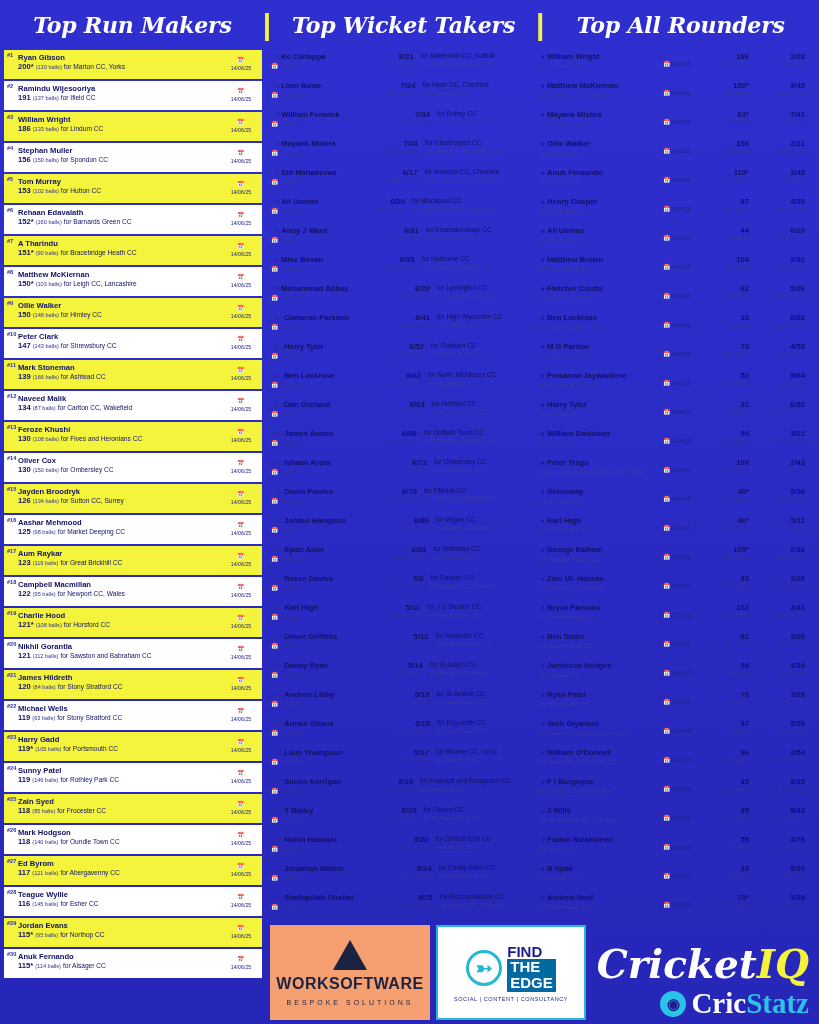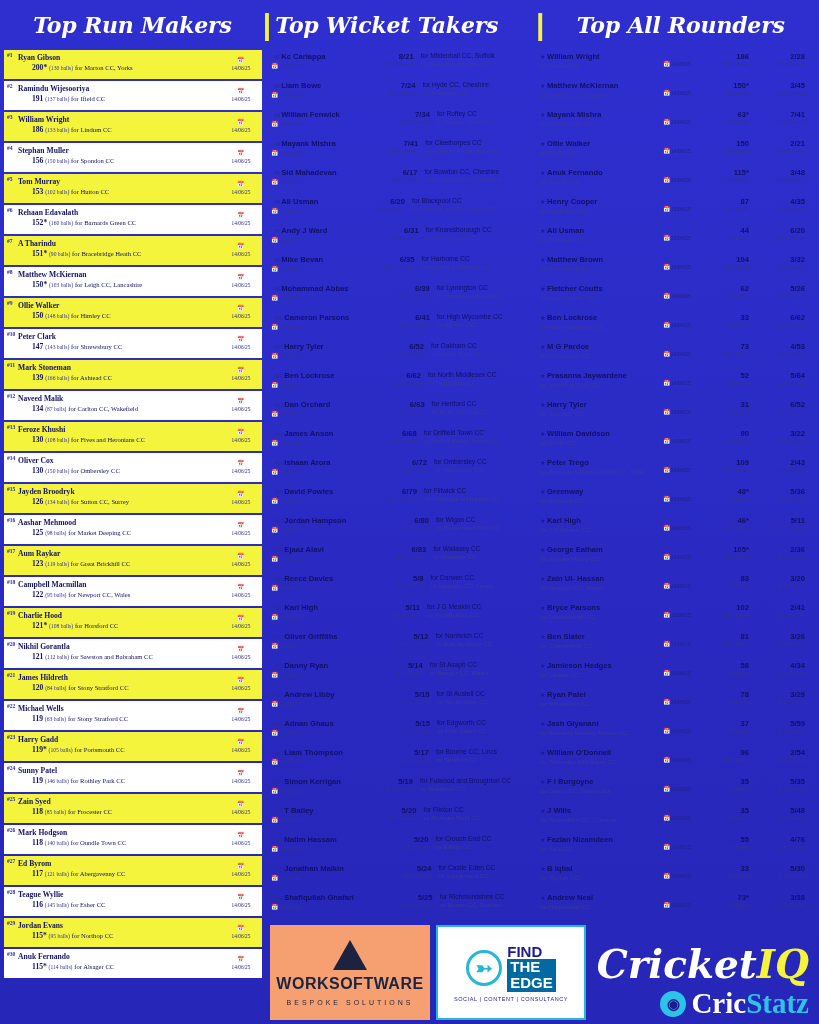--- a/index.html
+++ b/index.html
@@ -22,49 +22,48 @@
     font-family: "DejaVu Serif", serif;
     font-weight: bold;
     font-style: italic;
     font-size: 22px;
     letter-spacing: -0.2px;
     white-space: nowrap;
     text-align: center;
   }
   .hdr-sep { color: #f2f24a; font-size: 30px; font-weight: bold; padding: 0 4px; }
   .col-h1 { width: 258px; text-align: center; }
-  .col-h2 { width: 262px; text-align: left; }
+  .col-h2 { width: 262px; text-align: center; }
   .col-h3 { width: 270px; text-align: center; }
 
   
   .cols { display: flex; padding: 0 4px; gap: 6px; }
   .col { width: 266px; }
   .col1 { width: 258px; }
   .col2 { width: 263px; }
   .col3 { width: 272px; }
 
   .row {
     display: flex; align-items: stretch;
     margin-bottom: 2px;
     min-height: 29px;
     font-size: 7.2px;
     color: #14148c;
     position: relative;
-    font-family: Liberation Serif, serif;
   }
   .row.y { background: #f4f43c; }
   .row.w { background: #ffffff; }
 
   .rank {
     font-size: 5.6px; color: #2a2aa8; font-weight: bold;
     padding: 3px 1px 0 3px; width: 14px; flex: 0 0 14px; line-height: 1;
   }
   .cell-main { flex: 1 1 auto; padding: 3px 2px 3px 0; line-height: 1.25; }
   .pname { font-weight: bold; font-size: 7.6px; color: #111166; }
-  .stat { font-weight: bold; font-size: 7.6px; color: #111166; margin-left: 14px; }
+  .stat { font-weight: bold; font-size: 7.6px; color: #111166; }
   .sub { font-size: 5.6px; color: #333399; }
   .forclub { font-size: 6.6px; color: #111166; }
   .lightclub { font-size: 6.2px; color: #3a3aa0; }
 
   .dateblock {
     flex: 0 0 42px; width: 42px;
     display: flex; flex-direction: column; align-items: center; justify-content: center;
     font-size: 5.3px; color: #222288; line-height: 1.3;
   }
   .cal { font-size: 6px; }

